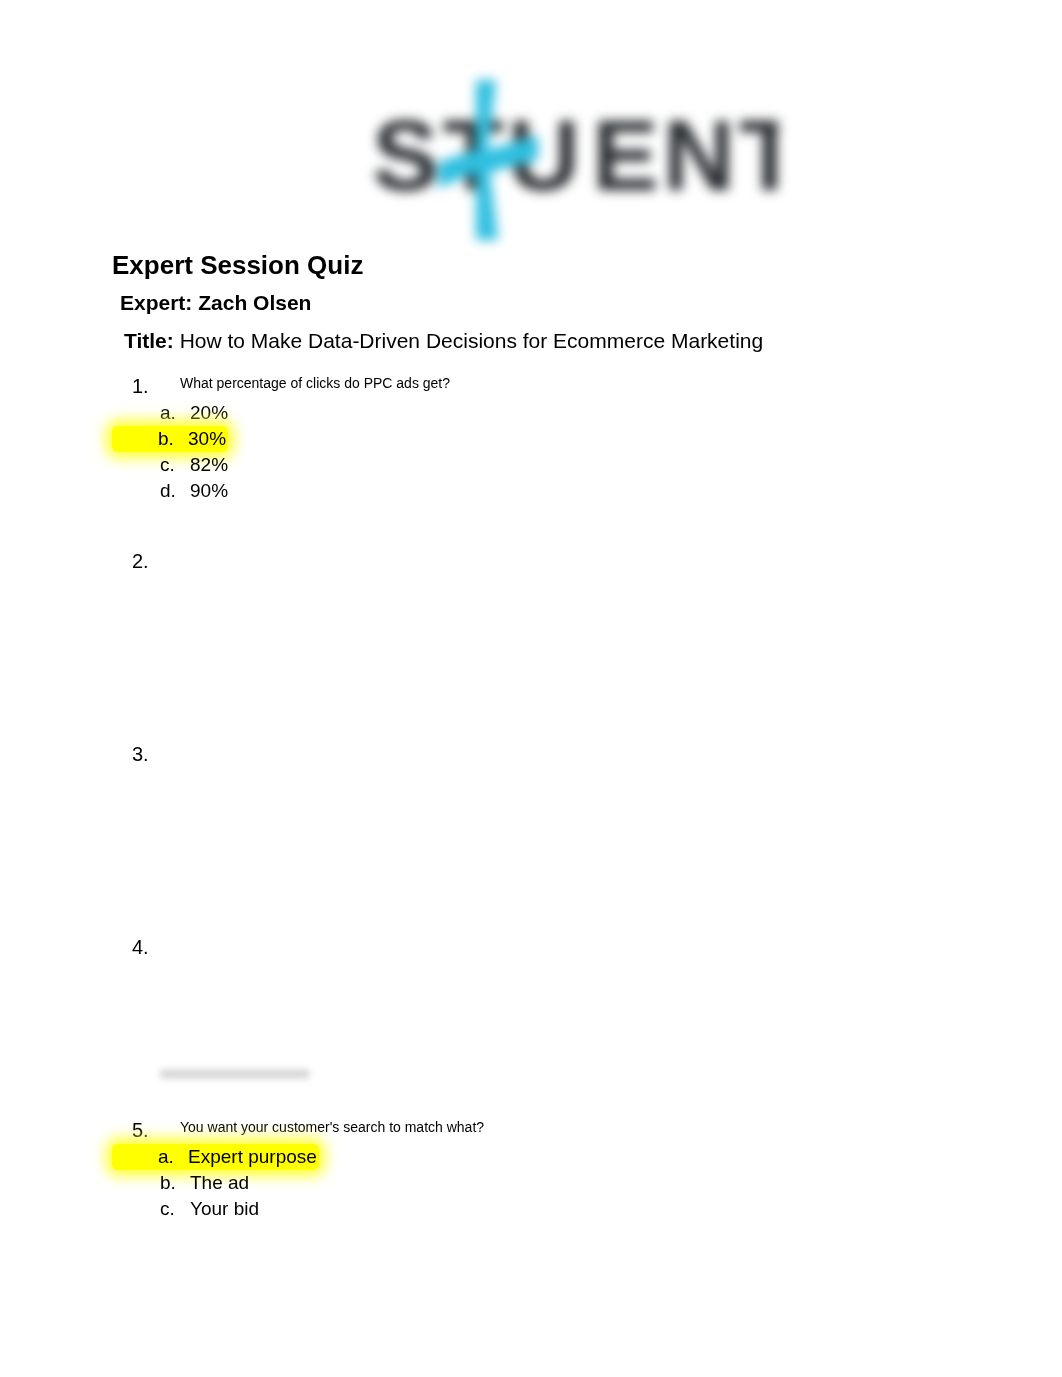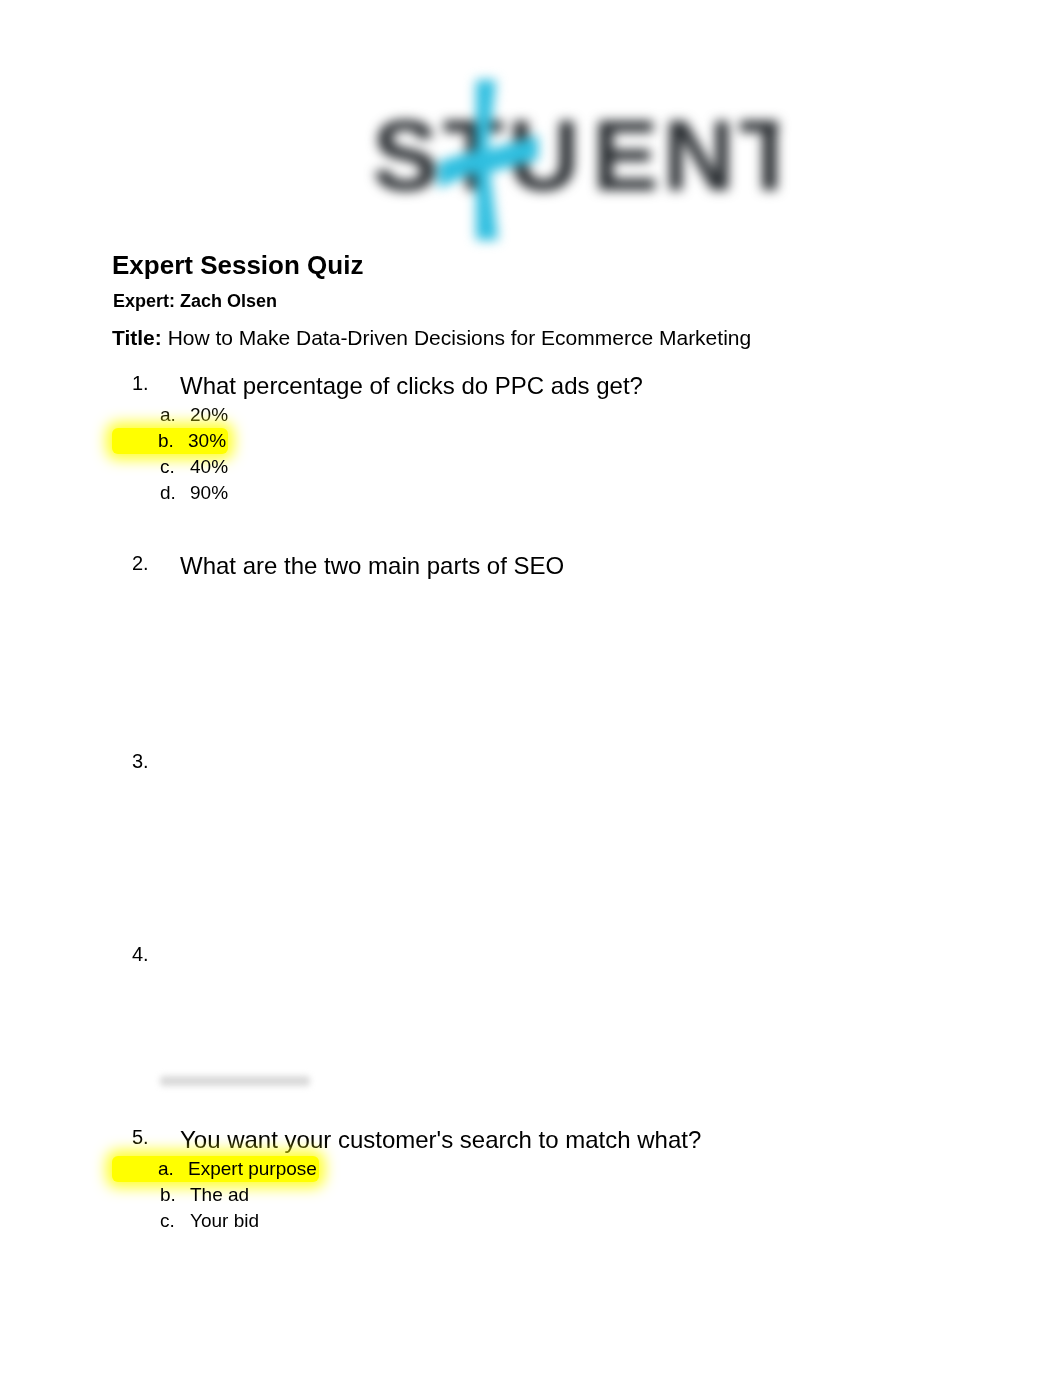--- a/index.html
+++ b/index.html
@@ -1,26 +1,26 @@
 <!DOCTYPE html>
 <html><head>
 <meta charset="utf-8">
 <style>
   html,body{margin:0;padding:0;background:#fff;font-family:Arial,Helvetica,sans-serif;color:#000;}
   .page{width:955px;min-height:1377px;box-sizing:border-box;padding:60px 112px 7px 112px;position:relative;}
   .logo-wrap{display:flex;justify-content:center;margin:20px 0 10px 0;}
   svg.logo{filter:blur(6px);}
   .hdr{font-size:26px;font-weight:bold;margin:6px 0 10px 0;}
-  .expert{font-size:18px;font-weight:bold;margin:10px 0 14px 1px;}
-  .title-line{font-size:21px;margin:14px 0 22px 0;}
+  .expert{font-size:21px;font-weight:bold;margin:10px 0 14px 8px;}
+  .title-line{font-size:21px;margin:14px 0 22px 12px;}
   .title-line .lbl{font-weight:bold;}
   ol.questions{list-style:none;padding:0;margin:0;}
   .qrow{display:flex;align-items:flex-start;margin:0;}
   .qnum{width:48px;font-size:20px;padding-left:20px;flex-shrink:0;}
-  .qtext{font-size:24px;}
+  .qtext{font-size:14px;}
   ol.opts{list-style:none;padding:0;margin:2px 0 0 0;}
   .orow{display:flex;align-items:flex-start;font-size:19px;line-height:26px;}
   .omark{width:30px;padding-left:48px;flex-shrink:0;}
   .otext{}
   .hl{background:#ffff00;border-radius:6px;box-shadow:0 0 14px 6px rgba(255,255,0,0.8);padding:0 2px;}
   .gap-sm{height:46px;}
   .gap-lg{height:170px;}
   .gap-md{height:110px;}
   .faint-bar{margin-left:48px;width:150px;height:10px;border-radius:4px;background:#d9d9d9;filter:blur(3px);}
 </style>
@@ -62,35 +62,34 @@
           <div class="otext">20%</div>
         </li>
         <li class="orow">
           <span class="hl" style="display:flex;">
             <div class="omark" style="padding-left:44px;">b.</div>
             <div class="otext">30%</div>
           </span>
         </li>
         <li class="orow">
           <div class="omark">c.</div>
-          <div class="otext">40%</div>
+          <div class="otext">82%</div>
         </li>
         <li class="orow">
           <div class="omark">d.</div>
           <div class="otext">90%</div>
         </li>
       </ol>
     </li>
 
     <div class="gap-sm"></div>
 
     <li>
       <div class="qrow">
         <div class="qnum">2.</div>
-        <div class="qtext">What are the two main parts of SEO</div>
       </div>
     </li>
 
     <div class="gap-lg"></div>
 
     <li>
       <div class="qrow">
         <div class="qnum">3.</div>
       </div>
     </li>

